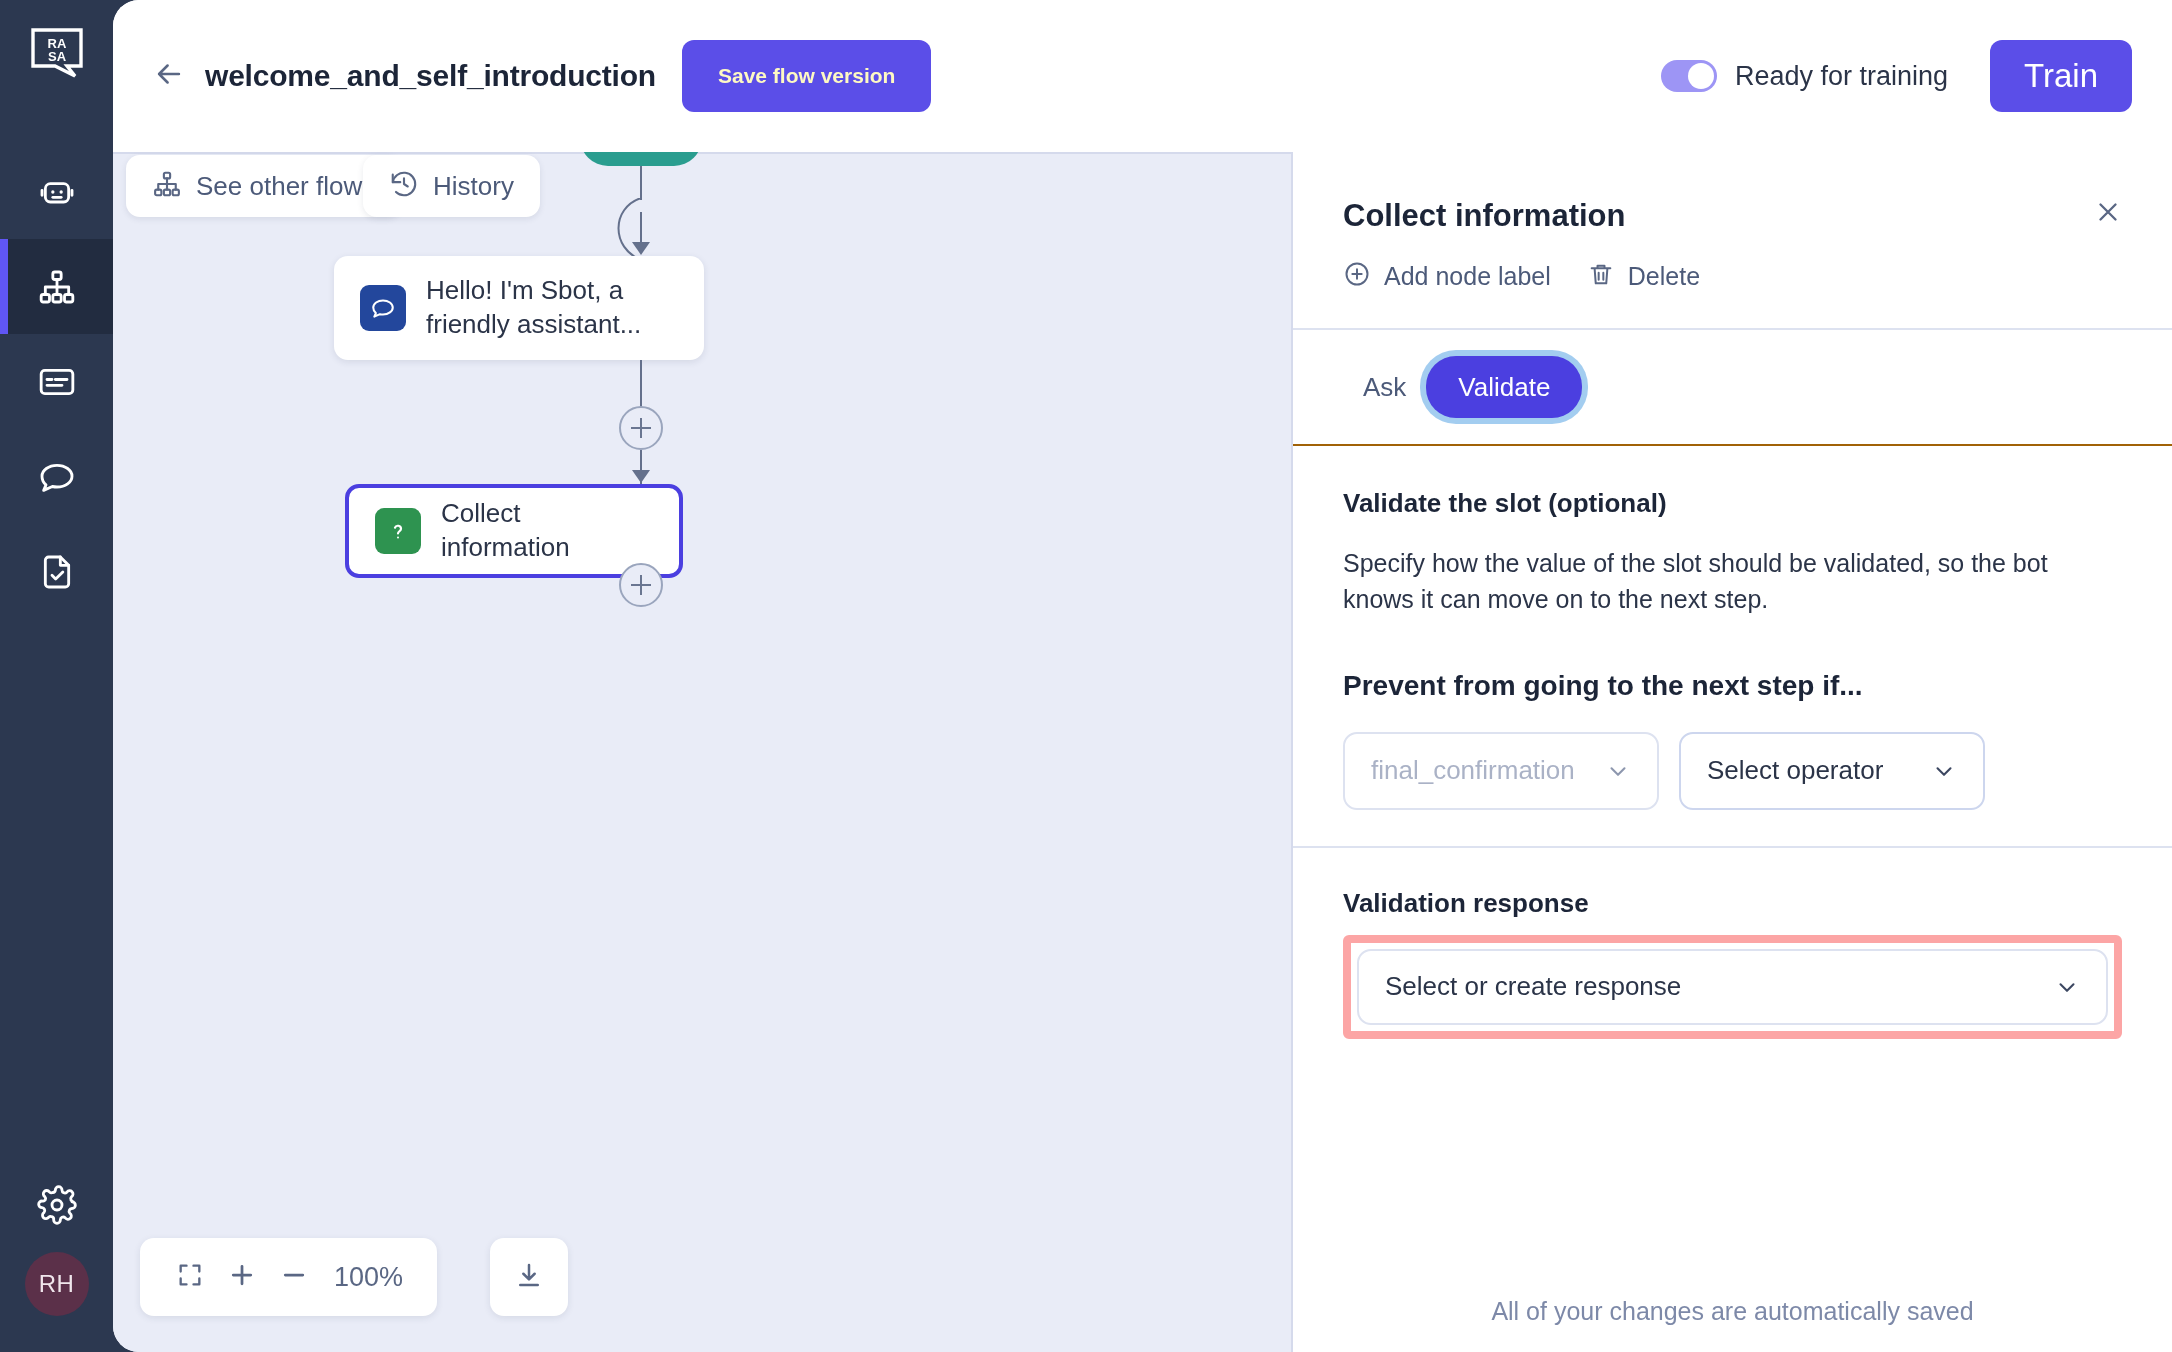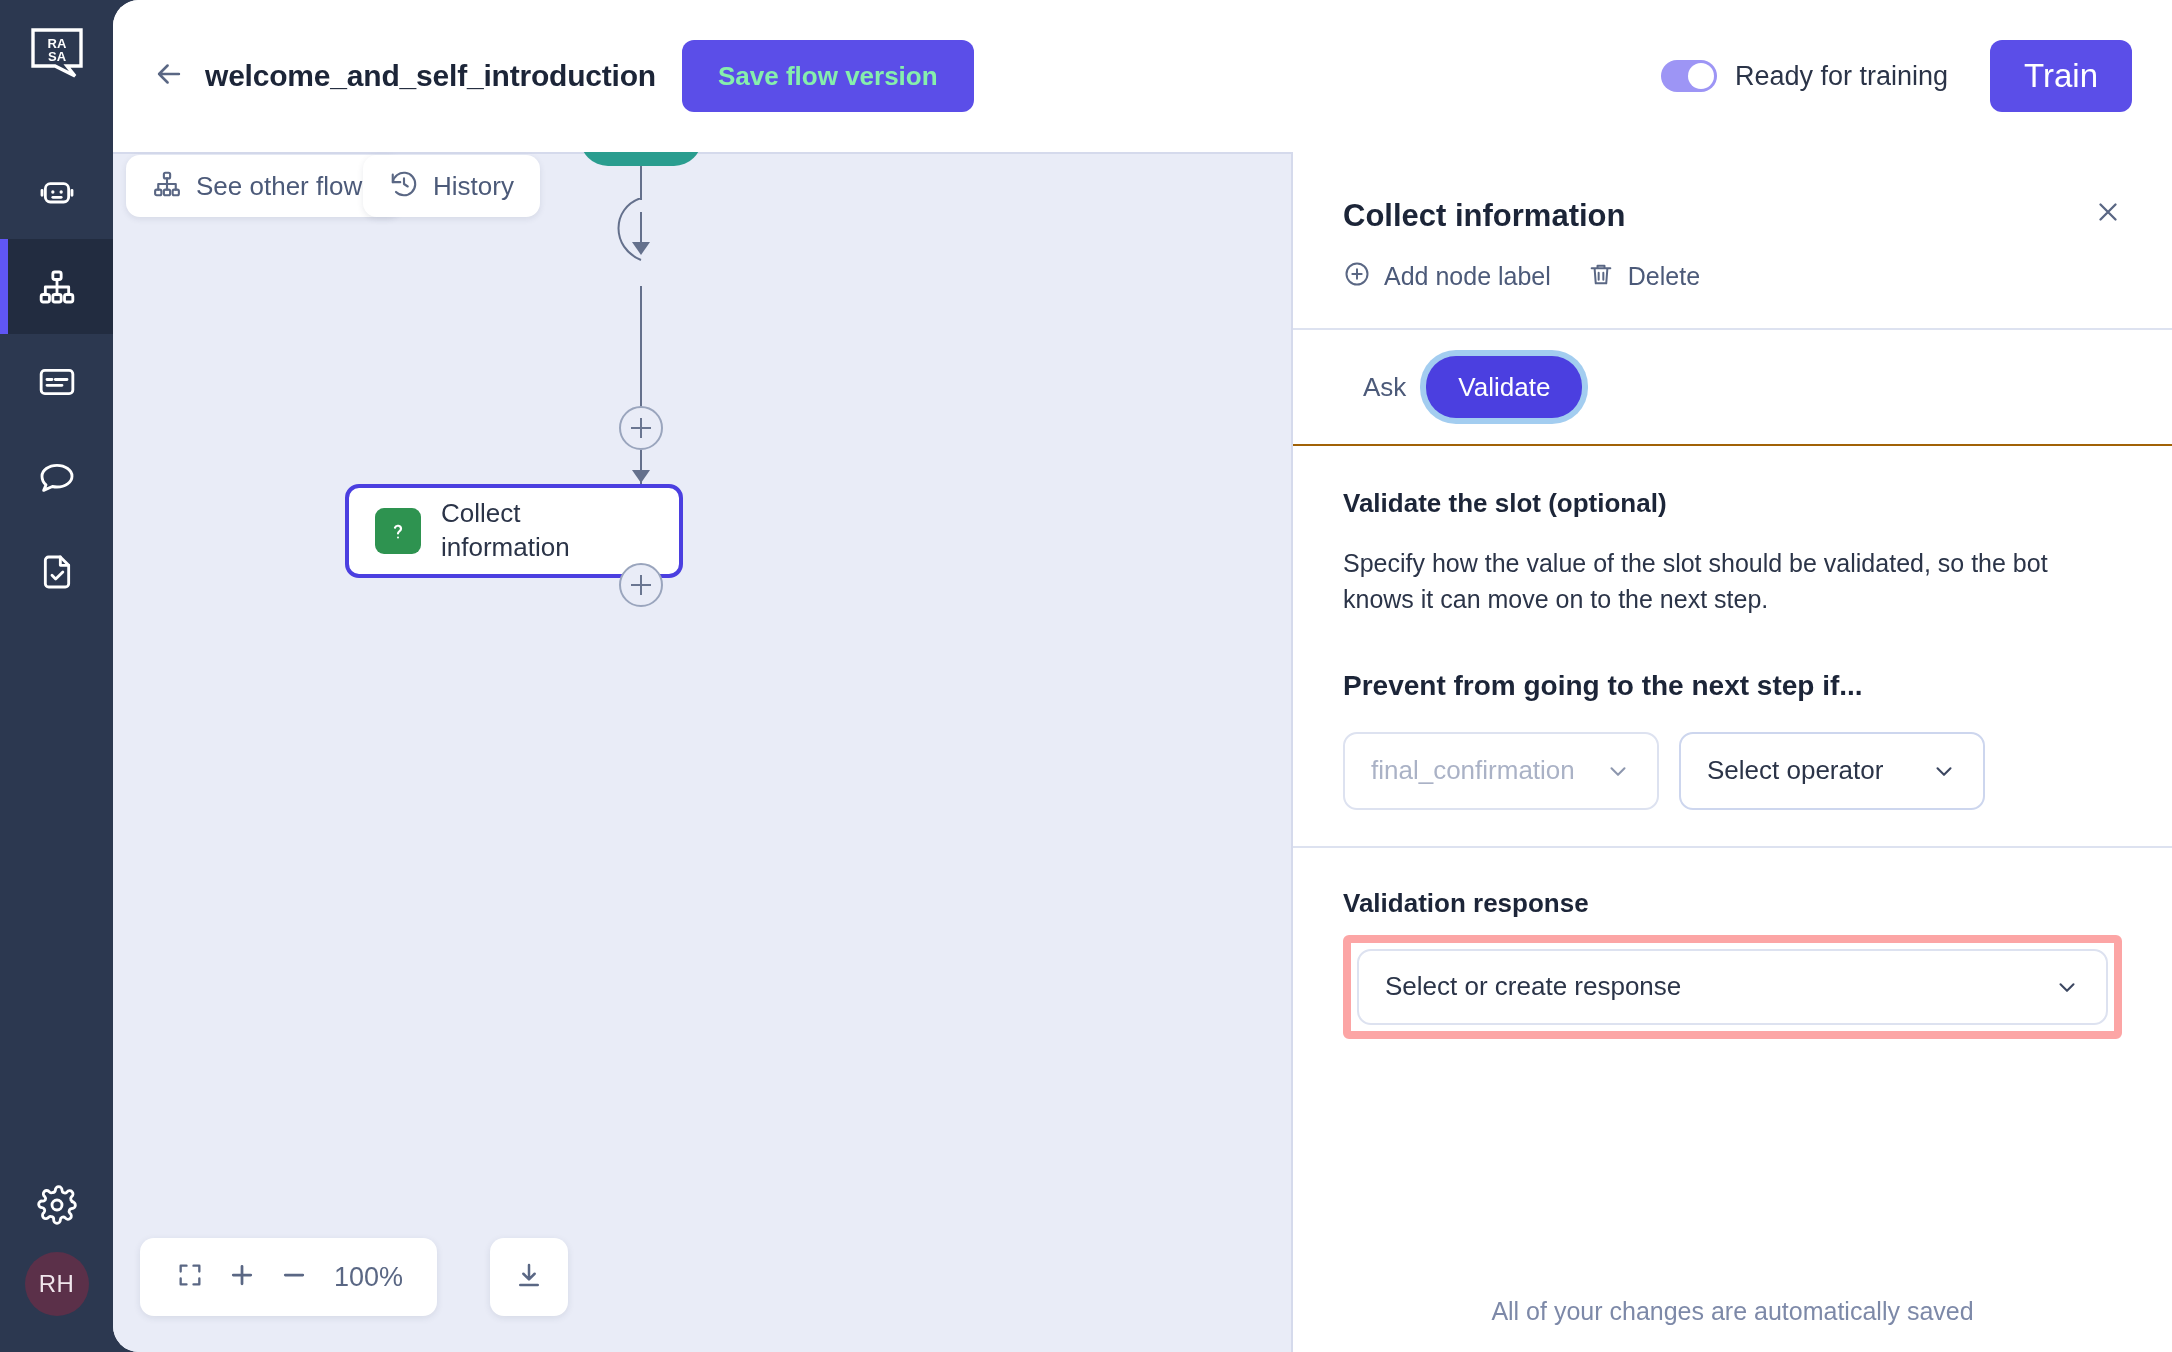--- a/index.html
+++ b/index.html
@@ -82,23 +82,23 @@
   }
   .flow-title {
     margin-left: 14px;
     font-size: 30px; font-weight: bold; color: #1c2538;
     letter-spacing: -0.2px;
     white-space: nowrap;
   }
   .save-btn {
     margin-left: 26px;
     background: #5b4ee8;
-    color: #86efac;
+    color: #fef9c3;
     border: none; border-radius: 12px;
-    font-size: 26px; font-weight: bold;
+    font-size: 21px; font-weight: bold;
     font-family: "Liberation Sans", sans-serif;
     padding: 12px 36px; height: 72px;
     cursor: pointer; white-space: nowrap;
   }
   .topbar-right {
     margin-left: auto;
     display: flex; align-items: center;
   }
   .toggle {
     width: 56px; height: 32px; border-radius: 16px;
@@ -495,20 +495,28 @@
             <path d="M3 4.5v6h6"></path>
             <path d="M12 7.5V12l3 2"></path>
           </svg>
         </span>
         <span class="chip-label">History</span>
       </div>
 
       <div class="conn" style="left:527px; top:134px; height:78px;"></div>
       <div class="arrowhead" style="left:519px; top:90px;"></div>
 
+      <div class="node" id="node-message">
+        <div class="node-icon blue">
+          <svg width="26" height="26" viewBox="0 0 24 24" fill="none" stroke="#ffffff" stroke-width="1.9" stroke-linecap="round" stroke-linejoin="round">
+            <path d="M21 11.5c0 3.6-4 6.5-9 6.5-1 0-1.9-.1-2.8-.3L4 20l1.4-3.3C3.9 15.4 3 13.6 3 11.5 3 7.9 7 5 12 5s9 2.9 9 6.5z"></path>
+          </svg>
+        </div>
+        <div class="node-text">Hello! I'm Sbot, a friendly assistant...</div>
+      </div>
 
       <div class="conn" style="left:527px; top:208px; height:48px;"></div>
       <div class="plus-node" style="left:506px; top:254px;"></div>
       <div class="conn" style="left:527px; top:298px; height:34px;"></div>
       <div class="arrowhead" style="left:519px; top:318px;"></div>
 
       <div class="node" id="node-collect">
         <div class="node-icon green">
           <svg width="26" height="26" viewBox="0 0 24 24" fill="none" stroke="#ffffff" stroke-width="2" stroke-linecap="round" stroke-linejoin="round">
             <path d="M9.2 9a2.9 2.9 0 015.6 1c0 2-2.8 2.5-2.8 4.3"></path>

